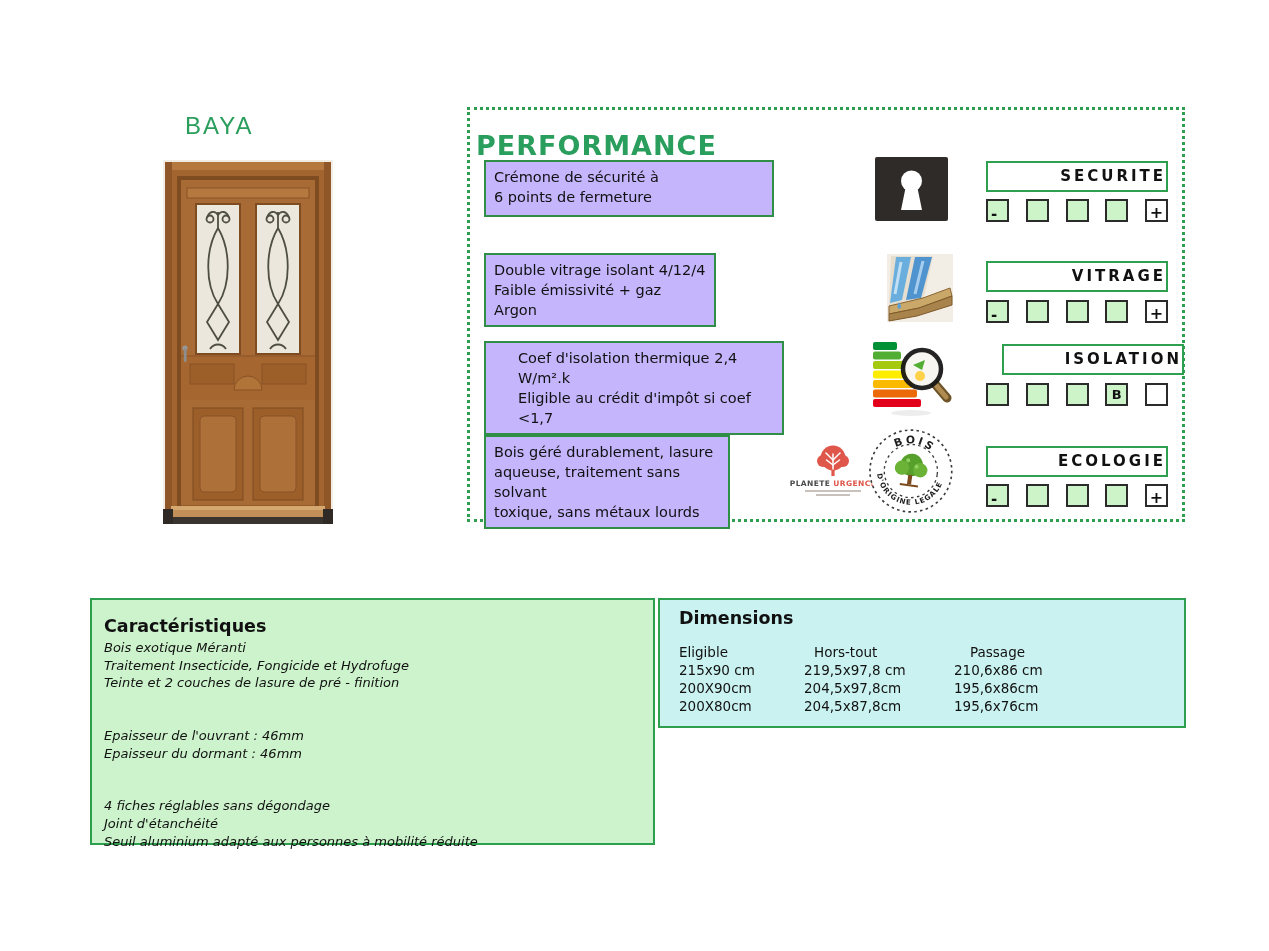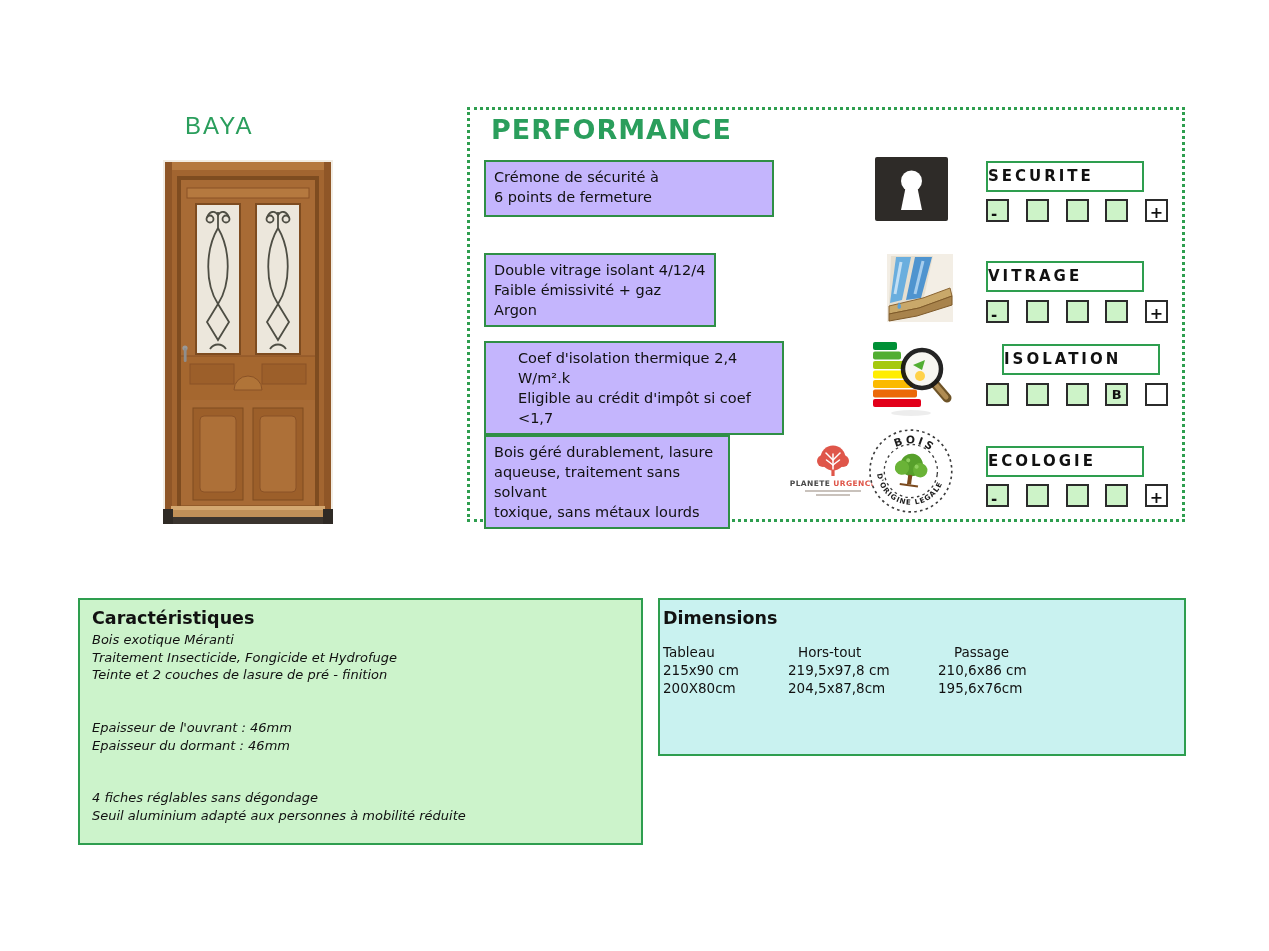--- a/index.html
+++ b/index.html
@@ -18,61 +18,61 @@
   .page{position:relative;width:1269px;height:951px;background:#fff;overflow:hidden;}
 
   
   .product-title{position:absolute;left:185px;top:112px;width:126px;
     font-family:"Liberation Sans",sans-serif;font-size:24px;letter-spacing:2px;color:var(--title-green);}
   .door{position:absolute;left:163px;top:152px;width:170px;height:375px;}
 
   
   .perf-panel{position:absolute;left:467px;top:107px;width:718px;height:415px;
     border:3px dotted var(--accent-green);}
-  .perf-title{position:absolute;left:6px;top:4px;font-size:27px;font-weight:600;
-    color:var(--title-green);letter-spacing:1px;margin-left:15px;}
+  .perf-title{position:absolute;left:6px;top:20px;font-size:27px;font-weight:600;
+    color:var(--title-green);letter-spacing:1px;}
   .desc-box{position:absolute;border:2px solid #2f8f46;background:#c4b5fd;
     font-size:14.5px;line-height:1.38;padding:5px 8px;white-space:pre-line;}
   .desc-1{left:14px;top:50px;width:290px;min-height:57px;}
   .desc-2{left:14px;top:143px;width:232px;min-height:56px;}
   .desc-3{left:14px;top:231px;width:300px;min-height:62px;padding-left:32px;}
   .desc-4{left:14px;top:325px;width:246px;min-height:71px;}
 
   .perf-icon{position:absolute;}
   .icon-keyhole{left:405px;top:47px;width:73px;height:64px;}
   .icon-window{left:417px;top:144px;width:66px;height:68px;}
   .icon-energy{left:401px;top:228px;width:82px;height:80px;}
   .icon-planete{left:330px;top:334px;width:66px;height:74px;display:flex;flex-direction:column;align-items:center;}
   .icon-bois{left:398px;top:315px;width:86px;height:90px;transform:rotate(8deg);}
 
-  .label-box{position:absolute;left:516px;width:158px;height:31px;border:2px solid var(--accent-green);
-    background:#fff;text-align:left;line-height:27px;font-size:15px;font-weight:bold;letter-spacing:3px;}
+  .label-box{position:absolute;left:516px;width:182px;height:31px;border:2px solid var(--accent-green);
+    background:#fff;text-align:right;line-height:27px;font-size:15px;font-weight:bold;letter-spacing:3px;}
   .label-1{top:51px;} .label-2{top:151px;} .label-3{top:234px;margin-left:16px;} .label-4{top:336px;}
 
   .rating{position:absolute;left:516px;width:182px;height:24px;display:flex;justify-content:space-between;}
   .rating-1{top:89px;} .rating-2{top:190px;} .rating-3{top:273px;} .rating-4{top:374px;}
   .rate-cell{position:relative;width:23px;height:23px;border:2px solid var(--cell-border);background:#fff;
     display:flex;align-items:center;justify-content:center;}
   .rate-cell.filled{background:var(--rating-fill);}
   .mark{font-weight:bold;}
   .mark-minus{position:absolute;left:3px;bottom:-3px;font-size:15px;}
   .mark-plus{font-size:16px;margin-top:3px;}
   .mark-letter{font-size:13px;}
 
   
   .pu-text{font-size:7.5px;font-weight:bold;letter-spacing:.4px;white-space:nowrap;margin-top:1px;}
   .pu-word1{color:#4a4a4a;} .pu-word2{color:var(--planete-red);}
   .pu-bar{height:2px;background:#c9c2bc;margin-top:2px;}
   .pu-bar-1{width:56px;} .pu-bar-2{width:34px;}
 
   
-  .char-box{position:absolute;left:78px;top:598px;width:565px;height:247px;
-    background:var(--caracteristiques-bg);border:2px solid var(--accent-green);padding:8px 12px;}
-  .dim-box{position:absolute;left:658px;top:598px;width:528px;height:158px;
-    background:var(--dimensions-bg);border:2px solid var(--accent-green);padding:8px 3px;}
+  .char-box{position:absolute;left:90px;top:598px;width:565px;height:247px;
+    background:var(--caracteristiques-bg);border:2px solid var(--accent-green);padding:16px 12px;}
+  .dim-box{position:absolute;left:658px;top:598px;width:528px;height:130px;
+    background:var(--dimensions-bg);border:2px solid var(--accent-green);padding:8px 19px;}
   .box-title{font-size:17.5px;font-weight:bold;margin-bottom:3px;}
   .spec-lines{font-size:13px;font-style:italic;line-height:17.6px;}
   .dim-table{margin-top:15px;font-size:13.5px;line-height:18px;}
   .dim-row,.dim-head{display:grid;grid-template-columns:125px 150px 1fr;}
   .dim-head .dim-cell:nth-child(2){padding-left:10px;}
   .dim-head .dim-cell:nth-child(3){padding-left:16px;}
 </style>
 </head>
 <body>
 
@@ -283,39 +283,45 @@
         <div class="spec-line">Bois exotique Méranti</div>
         <div class="spec-line">Traitement Insecticide, Fongicide et Hydrofuge</div>
         <div class="spec-line">Teinte et 2 couches de lasure de pré - finition</div>
         <div class="spec-line">&nbsp;</div>
         <div class="spec-line">&nbsp;</div>
         <div class="spec-line">Epaisseur de l'ouvrant : 46mm</div>
         <div class="spec-line">Epaisseur du dormant : 46mm</div>
         <div class="spec-line">&nbsp;</div>
         <div class="spec-line">&nbsp;</div>
         <div class="spec-line">4 fiches réglables sans dégondage</div>
+        <div class="spec-line">Joint d'étanchéité</div>
         <div class="spec-line">Seuil aluminium adapté aux personnes à mobilité réduite</div>
       </div>
   </div>
 
   <div class="dim-box">
     <div class="box-title">Dimensions</div>
     <div class="dim-table">
       <div class="dim-head">
-        <span class="dim-cell">Tableau</span>
+        <span class="dim-cell">Eligible</span>
         <span class="dim-cell">Hors-tout</span>
         <span class="dim-cell">Passage</span>
       </div>
       <div>
           <div class="dim-row">
             <span class="dim-cell">215x90 cm</span>
             <span class="dim-cell">219,5x97,8 cm</span>
             <span class="dim-cell">210,6x86 cm</span>
           </div>
           <div class="dim-row">
+            <span class="dim-cell">200X90cm</span>
+            <span class="dim-cell">204,5x97,8cm</span>
+            <span class="dim-cell">195,6x86cm</span>
+          </div>
+          <div class="dim-row">
             <span class="dim-cell">200X80cm</span>
             <span class="dim-cell">204,5x87,8cm</span>
             <span class="dim-cell">195,6x76cm</span>
           </div>
         </div>
     </div>
   </div>
 
 </div>
 

